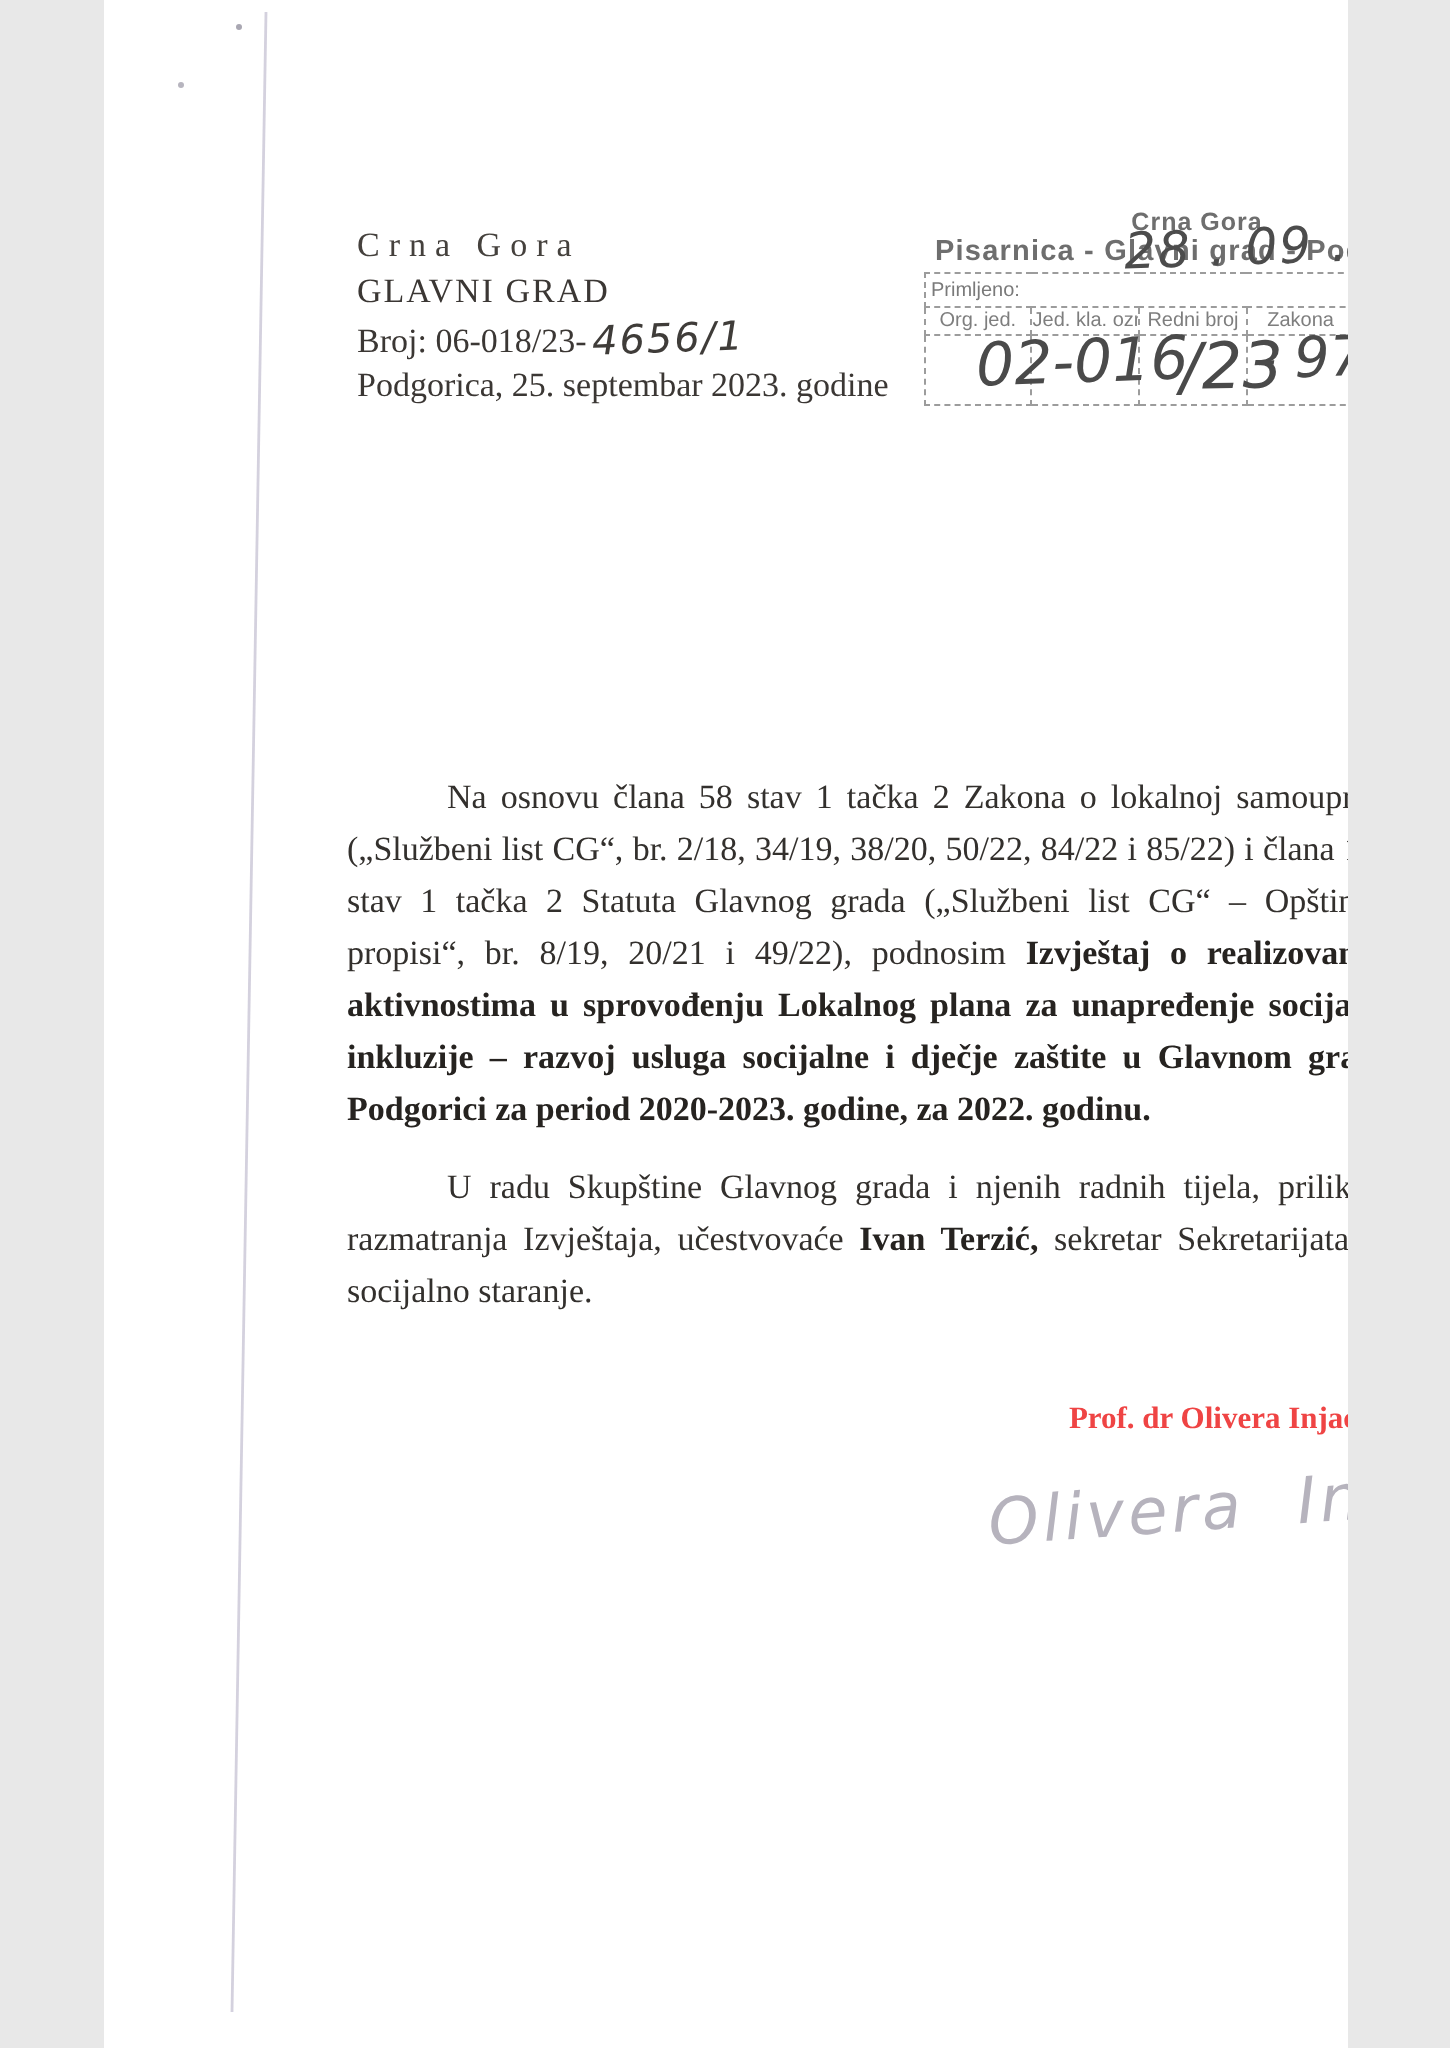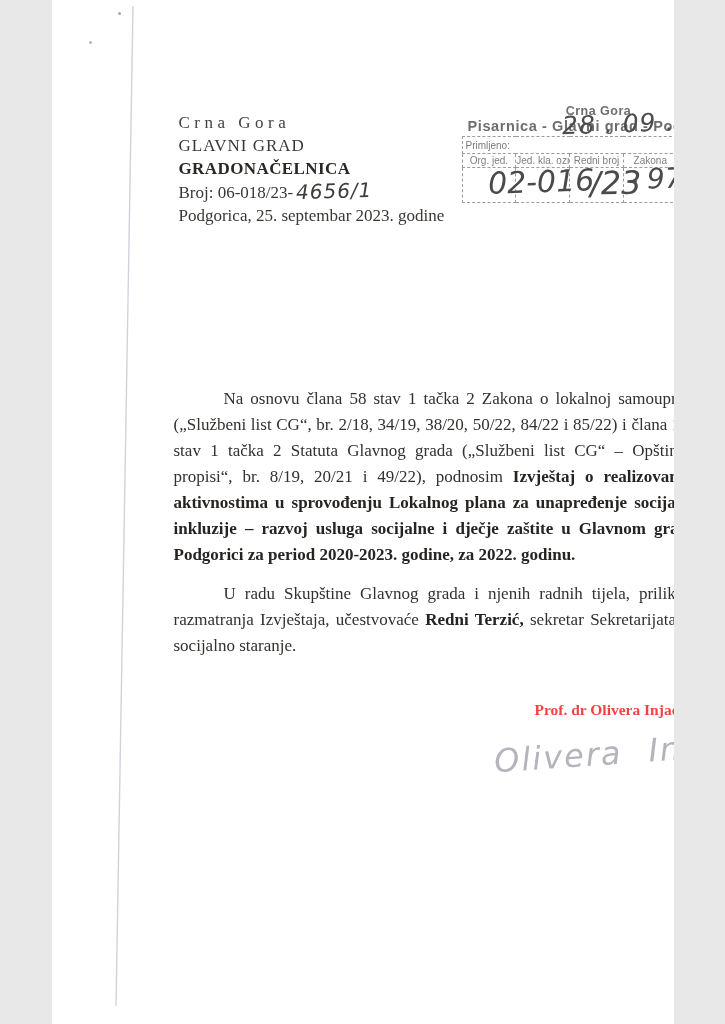--- a/index.html
+++ b/index.html
@@ -66,21 +66,20 @@
 
   <svg class="artifact-svg" width="725" height="1024">
     <line x1="81" y1="6" x2="64" y2="1006" stroke="#d4d1de" stroke-width="1.4"></line>
   </svg>
   <div class="speck s1"></div>
   <div class="speck s2"></div>
 
   <div class="letterhead">
     <div class="lh-country">Crna Gora</div>
     <div class="lh-org">GLAVNI GRAD</div>
-    <div class="lh-office">GRADONAČELNICA</div>
     <div class="lh-number"><span>Broj: 06-018/23-</span><span class="hw hw-number">4656/1</span></div>
     <div class="lh-date">Podgorica, 25. septembar 2023. godine</div>
   </div>
 
   <div class="stamp">
     <div class="stamp-country">Crna Gora</div>
     <div class="stamp-office">Pisarnica - Glavni grad - Podgorica</div>
     <table class="stamp-table">
       <tbody>
         <tr>
@@ -104,21 +103,21 @@
     </table>
     <div class="hw stamp-date">28 . 09 . 2023</div>
     <div class="hw stamp-val v1">02-016</div>
     <div class="hw stamp-val v2">/23</div>
     <div class="hw stamp-val v3">- 975</div>
   </div>
 
 
   <div class="body-text">
     <p class="p1"><span>Na osnovu člana 58 stav 1 tačka 2 Zakona o lokalnoj samoupravi („Službeni list CG“, br. 2/18, 34/19, 38/20, 50/22, 84/22 i 85/22) i člana 100 stav 1 tačka 2 Statuta  Glavnog grada („Službeni list CG“ – Opštinski propisi“, br. 8/19, 20/21 i 49/22),  podnosim </span><b>Izvještaj o realizovanim aktivnostima u sprovođenju Lokalnog plana za unapređenje socijalne inkluzije – razvoj usluga socijalne i dječje zaštite u Glavnom gradu Podgorici za period 2020-2023. godine, za 2022. godinu.</b></p>
-    <p class="p2"><span>U radu Skupštine Glavnog grada i njenih radnih tijela, prilikom razmatranja Izvještaja, učestvovaće </span><b>Redni Terzić,</b><span> sekretar Sekretarijata za socijalno staranje.</span></p>
+    <p class="p2"><span>U radu Skupštine Glavnog grada i njenih radnih tijela, prilikom razmatranja Izvještaja, učestvovaće </span><b>Ivan Terzić,</b><span> sekretar Sekretarijata za socijalno staranje.</span></p>
   </div>
 
   <div class="sig-block">
     <div class="sig-name">Prof. dr Olivera Injac</div>
     <div class="hw sig-hand">Olivera Injac</div>
   </div>
 
 </div>
 
 </body></html>

